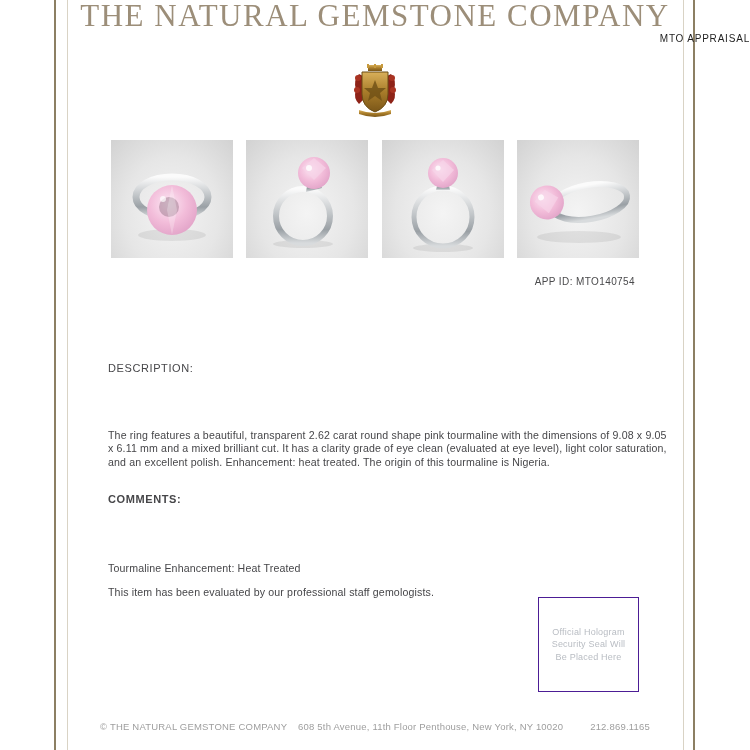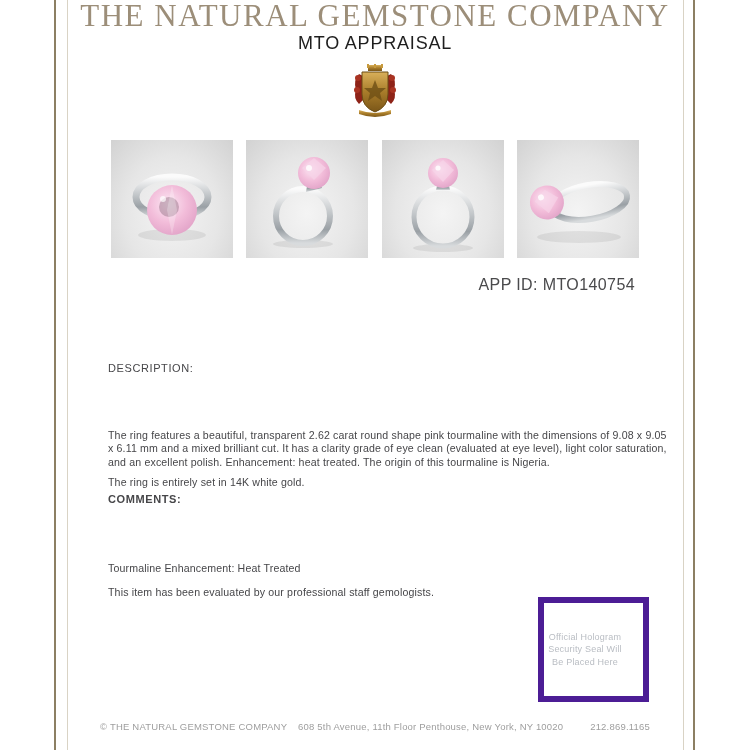--- a/index.html
+++ b/index.html
@@ -10,41 +10,41 @@
   .vline.dark{width:2px;background:#8c7f63;}
   .vline.light{width:1px;background:#d9d3c5;}
   .vl-dark-left{left:54px;}
   .vl-light-left{left:67px;}
   .vl-light-right{left:683px;}
   .vl-dark-right{left:693px;}
 
   .title{position:absolute;top:-2px;left:0;width:750px;text-align:center;
          font-family:"Liberation Serif",serif;font-size:31px;letter-spacing:1.5px;
          color:#9c8e79;font-weight:400;}
-  .subtitle{position:absolute;top:33px;left:0;width:750px;text-align:center;
-            font-size:18px;letter-spacing:.8px;color:#1e1e1e;}
+  .subtitle{position:absolute;top:33px;left:0;width:750px;text-align:right;
+            font-size:10px;letter-spacing:.8px;color:#1e1e1e;}
 
   .crest{position:absolute;top:64px;left:351px;width:48px;height:54px;}
 
   .photos{position:absolute;top:140px;left:111px;width:528px;display:flex;
           justify-content:space-between;}
   .photo{width:122px;height:118px;
          background:radial-gradient(ellipse at 50% 62%, #f4f4f4 0%, #e6e6e6 55%, #d2d2d2 100%);}
   .photo svg{display:block;width:122px;height:118px;}
 
   .appid{position:absolute;top:276px;left:335px;width:300px;text-align:right;
-         font-size:16px;color:#4a4a4c;letter-spacing:.4px;}
+         font-size:10px;color:#4a4a4c;letter-spacing:.4px;}
 
   .bodytext{color:#464649;font-size:10.6px;line-height:13.4px;letter-spacing:.15px;margin-top:45px;}
   .sec-heading{position:absolute;left:108px;font-size:11px;color:#464649;letter-spacing:.6px;}
   .para{position:absolute;left:108px;width:560px;}
 
   .holo{position:absolute;left:538px;top:597px;width:99px;height:93px;
-        border:6px solid #4c1d95;background:#ffffff;display:flex;
-        align-items:center;}
+        border:1px solid #4c1d95;background:#ffffff;display:flex;
+        align-items:center;justify-content:center;}
   .holo-text{width:82px;text-align:center;font-size:9px;line-height:12.5px;
              color:#b9bdc3;letter-spacing:.2px;}
 
   .footer{position:absolute;left:68px;top:721px;width:614px;text-align:center;
           font-size:9.5px;color:#9e9e9e;letter-spacing:.2px;}
   .footer .seg{margin:0 4px;text-align:center;}
   .footer .seg.phone{margin-left:20px;}
   .footer2{position:absolute;left:68px;top:734px;width:614px;text-align:center;
            font-size:9.5px;color:#a8a8a8;letter-spacing:.2px;}
 </style>
@@ -139,21 +139,20 @@
           <circle cx="25" cy="51" r="3" fill="#ffffff" opacity="0.8"></circle>
         </g>
       </svg>
     </div>
   </div>
 
   <div class="appid">APP ID: MTO140754</div>
 
   <div class="sec-heading" style="top:362px;">DESCRIPTION:</div>
   <div class="para bodytext" style="top:384px;">The ring features a beautiful, transparent 2.62 carat round shape pink tourmaline with the dimensions of 9.08 x 9.05 x 6.11 mm and a mixed brilliant cut. It has a clarity grade of eye clean (evaluated at eye level), light color saturation, and an excellent polish. Enhancement: heat treated. The origin of this tourmaline is Nigeria.</div>
-  <div class="para bodytext" style="top:431px;">The ring is entirely set in 14K white gold.</div>
 
   <div class="sec-heading" style="top:493px;font-weight:bold;">COMMENTS:</div>
   <div class="para bodytext" style="top:541px;">This item has been evaluated by our professional staff gemologists.</div>
   <div class="para bodytext" style="top:517px;">Tourmaline Enhancement: Heat Treated</div>
 
   <div class="holo">
     <div class="holo-text">Official Hologram Security Seal Will Be Placed Here</div>
   </div>
 
   <div class="footer">

